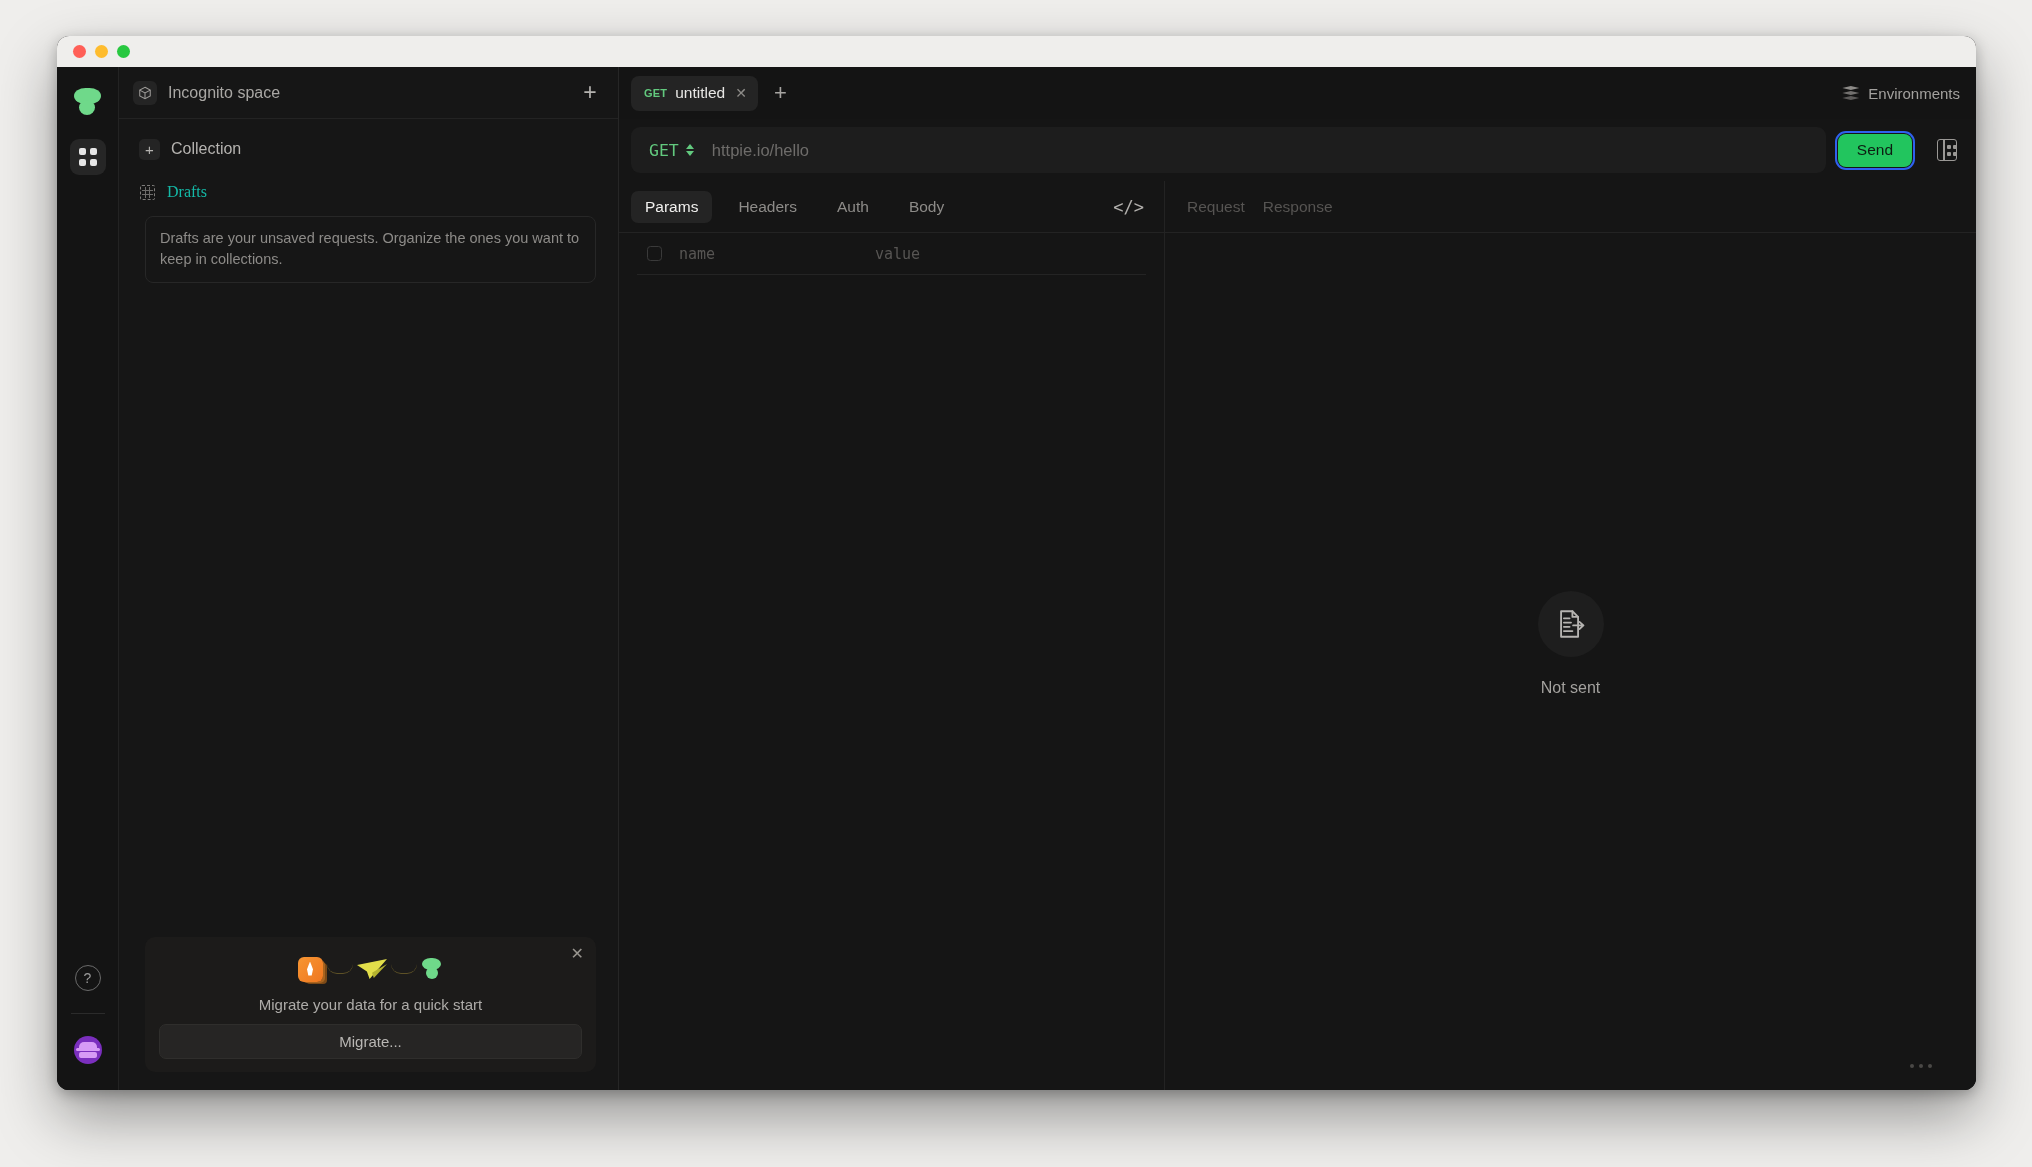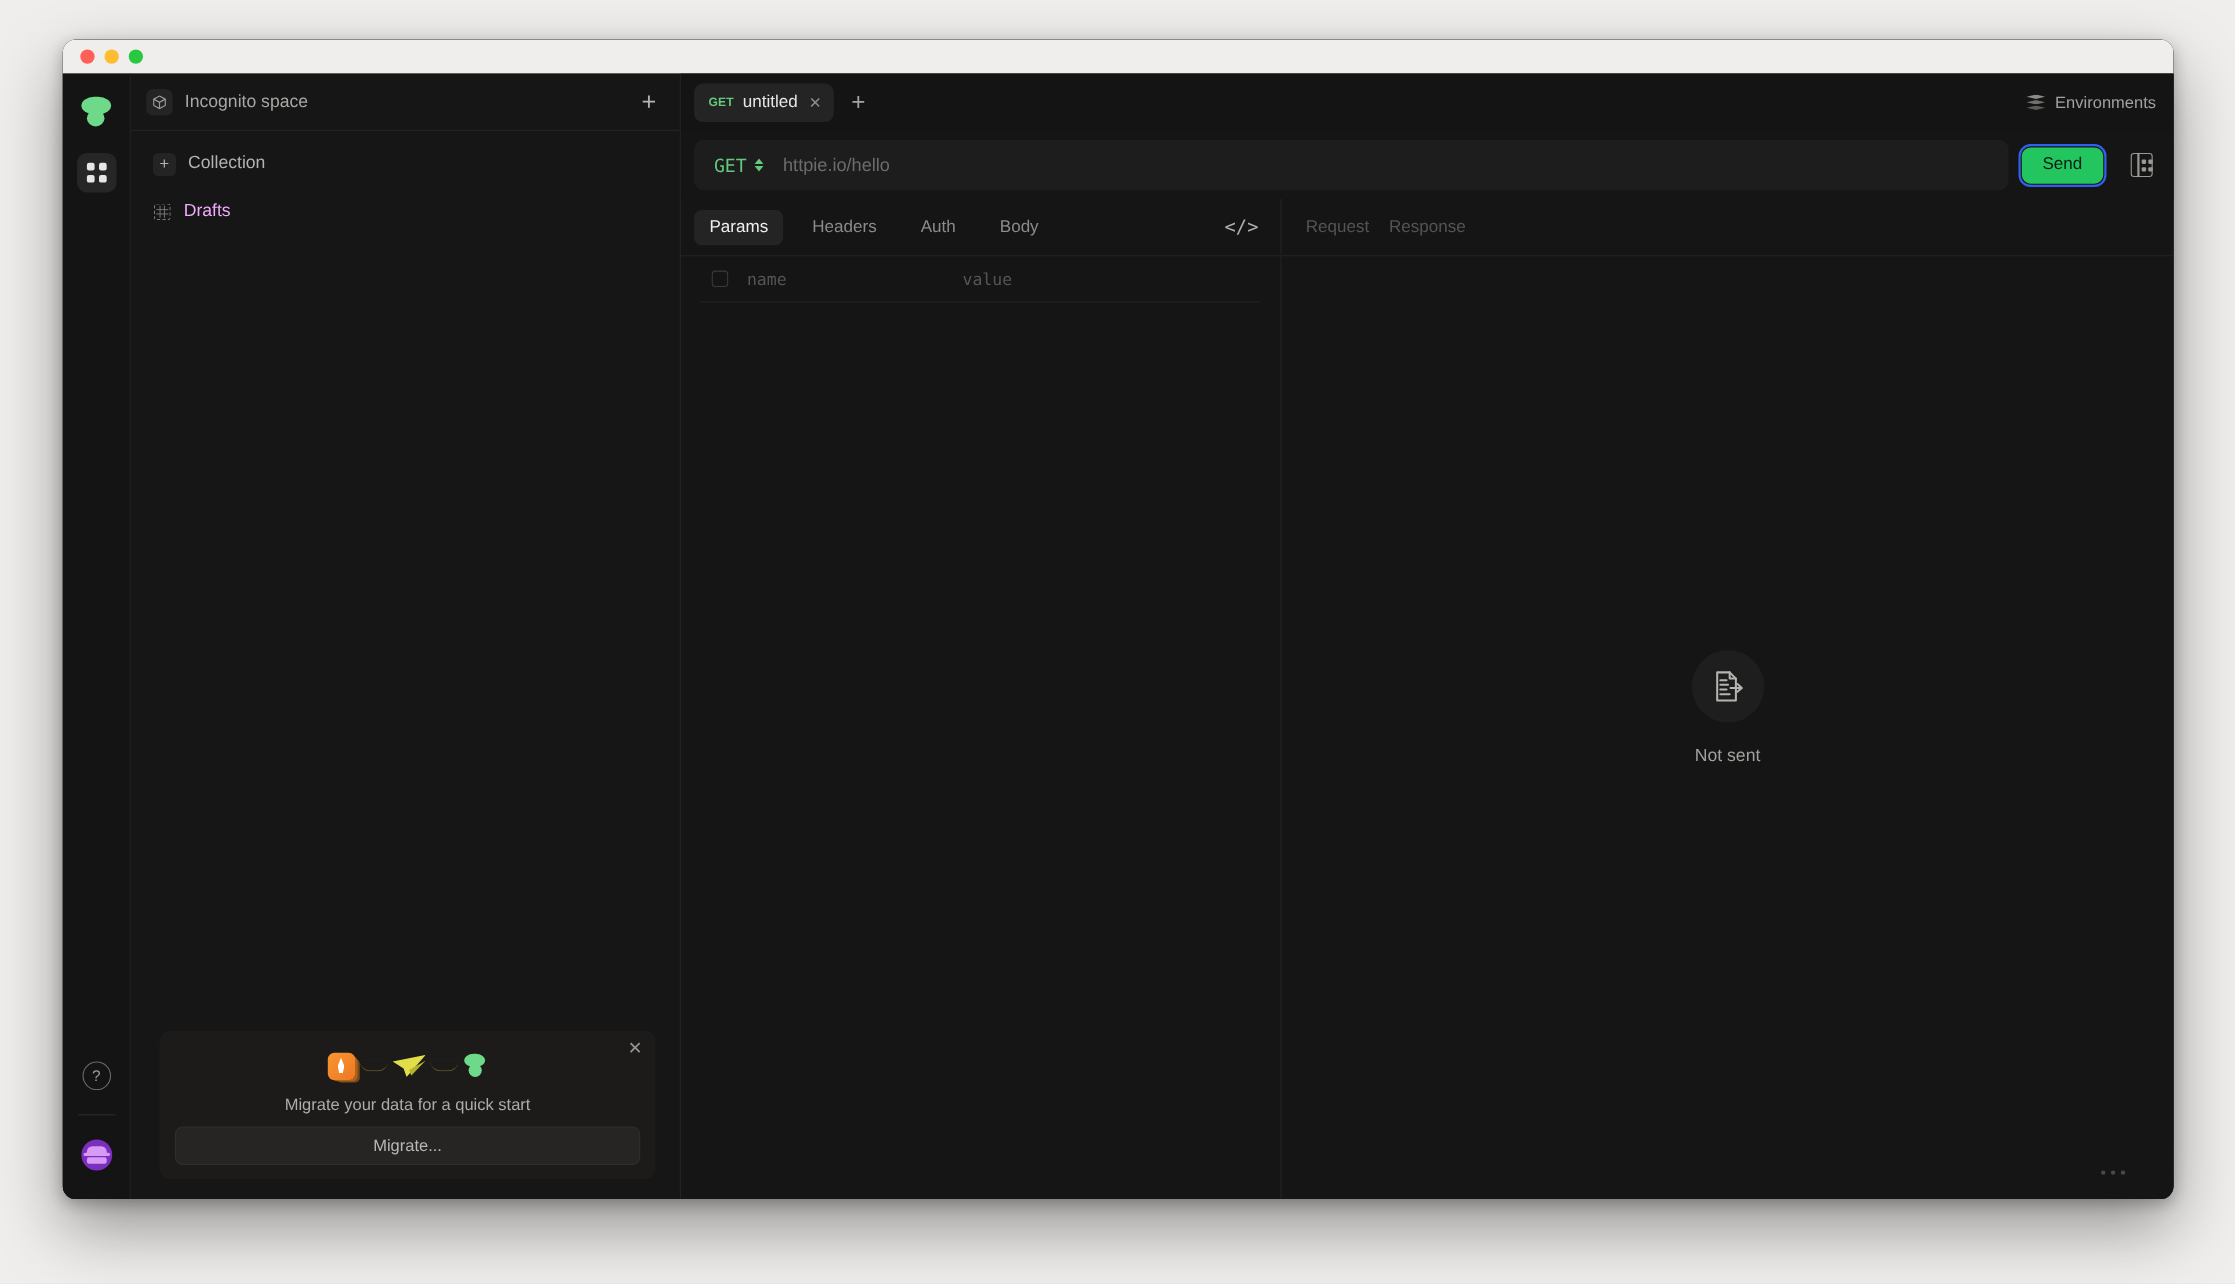--- a/index.html
+++ b/index.html
@@ -202,21 +202,21 @@
     border-radius: 2px;
     margin-right: 12px;
     position: relative;
   }
   .drafts-icon::before,
   .drafts-icon::after {
     content: ""; position: absolute; background: #6e6c6a;
   }
   .drafts-icon::before { left: 4px; top: 1px; width: 1px; height: 11px; box-shadow: 4px 0 0 #6e6c6a; }
   .drafts-icon::after  { top: 4px; left: 1px; height: 1px; width: 11px; box-shadow: 0 4px 0 #6e6c6a; }
-  .drafts-label { color: #f0abfc; font-size: 16px; }
+  .drafts-label { color: #14b8a6; font-size: 16px; font-family: Liberation Serif, serif; }
 
   .drafts-note {
     margin: 6px 22px 0 26px;
     border: 1px solid #272727;
     border-radius: 8px;
     padding: 11px 14px 13px 14px;
     color: #8d8b88;
     font-size: 14.5px;
     line-height: 1.42;
   }
@@ -591,20 +591,21 @@
         <div class="collection-row">
           <span class="sq-plus">+</span>
           <span class="collection-label">Collection</span>
         </div>
 
         <div class="drafts-row">
           <span class="drafts-icon"></span>
           <span class="drafts-label">Drafts</span>
         </div>
 
+        <div class="drafts-note">Drafts are your unsaved requests. Organize the ones you want to keep in collections.</div>
 
         <div class="sb-spacer"></div>
 
         <div class="migrate">
           <span class="migrate-close">✕</span>
           <div class="migrate-art">
             <span class="art-rocket"></span>
             <span class="art-dash"></span>
             <span class="art-plane"></span>
             <span class="art-dash"></span>

